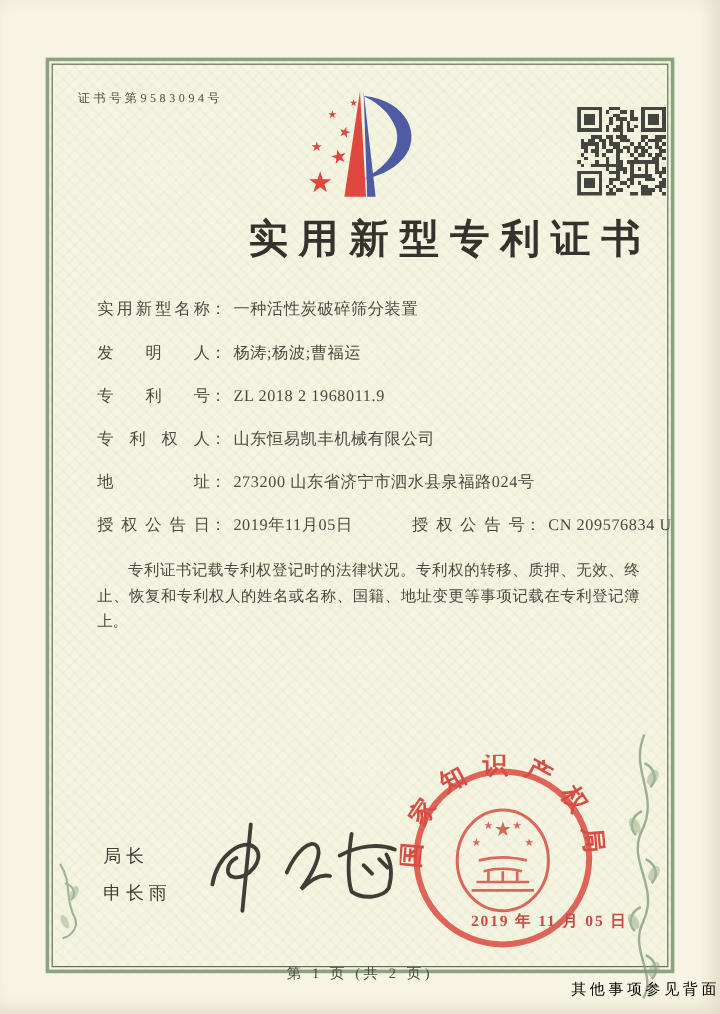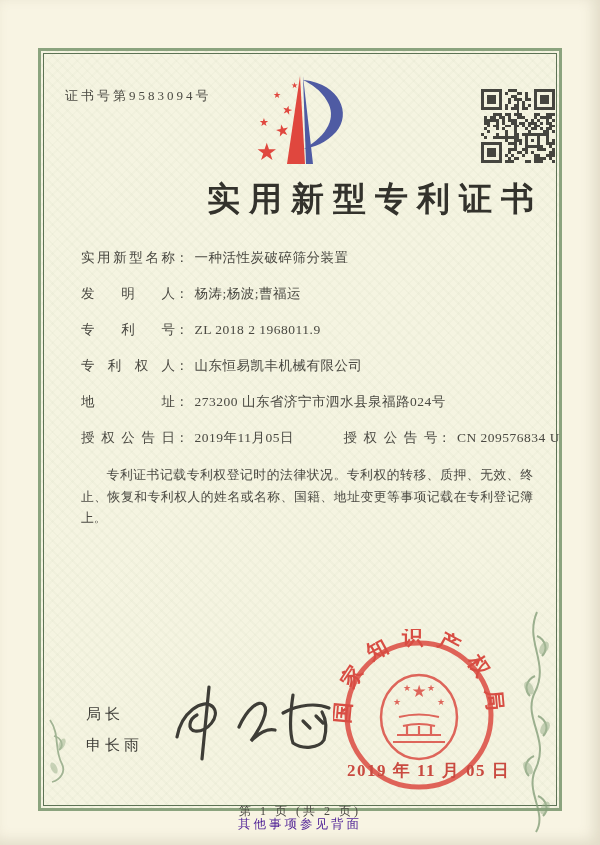--- a/index.html
+++ b/index.html
@@ -6,43 +6,43 @@
   body{width:600px;height:845px;overflow:hidden;background:#e9e5d4;}
   .page{position:relative;width:600px;height:845px;background:#f8f4e3;
         font-family:"Liberation Serif","DejaVu Serif",serif;
         box-shadow:inset -6px -4px 14px rgba(120,110,80,0.18);}
   .frame{position:absolute;left:38px;top:48px;width:524px;height:763px;
          box-sizing:border-box;border:3px solid #8ba37e;background:#f5f4e1;
          background-image:
            repeating-linear-gradient(45deg, rgba(150,170,130,0.05) 0 2px, transparent 2px 7px),
            repeating-linear-gradient(-45deg, rgba(150,170,130,0.04) 0 2px, transparent 2px 7px);}
   .frame::before{content:'';position:absolute;inset:2px;border:1px solid #5d7355;pointer-events:none;}
-  .cert-no{position:absolute;left:24px;top:36px;font-size:13px;letter-spacing:3px;color:#4c4b44;}
+  .cert-no{position:absolute;left:24px;top:24px;font-size:10px;letter-spacing:3px;color:#4c4b44;}
   .logo{position:absolute;left:203px;top:20px;width:118px;height:102px;}
   .qr{position:absolute;left:440px;top:38px;width:74px;height:74px;}
   .qr svg{width:100%;height:100%;shape-rendering:crispEdges;fill:#45453f;}
   .title{position:absolute;top:126px;left:0;right:16px;margin:0;text-align:right;
          font-size:33px;font-weight:bold;letter-spacing:9px;color:#33322c;}
   .content{position:absolute;left:40px;right:26px;top:198px;color:#4a4942;}
   .frow{font-size:13.5px;margin-bottom:16px;height:20px;white-space:nowrap;}
   .f-label{display:inline-block;width:94px;text-align:justify;text-align-last:justify;vertical-align:top;}
   .f-colon{margin-right:6px;}
   .f-value{letter-spacing:0.5px;}
   .grp2{margin-left:46px;margin-top:48px;}
   .paras{margin-top:4px;}
   .paras p{margin:0;font-size:12.8px;line-height:21.5px;text-align:justify;text-indent:2em;color:#4a4942;}
   .signer{position:absolute;left:45px;top:648px;font-size:15px;letter-spacing:4px;color:#3e3d37;line-height:31px;}
   .signature{position:absolute;left:122px;top:632px;width:175px;height:80px;}
   .seal{position:absolute;left:292px;top:578px;width:172px;height:172px;}
-  .seal-date{position:absolute;left:306px;top:708px;width:176px;text-align:left;
-             font-size:17px;color:#c94a40;letter-spacing:1.5px;font-weight:bold;}
+  .seal-date{position:absolute;left:306px;top:708px;width:176px;text-align:right;
+             font-size:13px;color:#c94a40;letter-spacing:1.5px;font-weight:bold;}
   .page-info{position:absolute;left:0;right:0;top:752px;text-align:center;
              font-size:12px;letter-spacing:3px;color:#4c4b44;}
-  .back-note{position:absolute;left:0;right:0;top:816px;text-align:center;
-             font-size:12.5px;letter-spacing:3px;color:#4c1d95;}
+  .back-note{position:absolute;left:0;right:0;top:816px;text-align:right;
+             font-size:12.5px;letter-spacing:3px;color:#000000;}
   .orn-right{position:absolute;right:5px;top:555px;width:34px;height:230px;opacity:0.75;}
   .orn-left{position:absolute;left:3px;top:665px;width:30px;height:70px;opacity:0.7;}
 </style>
 </head>
 <body>
 
 <div class="page">
   <div class="frame">
 
     <div class="cert-no">证书号第9583094号</div>

